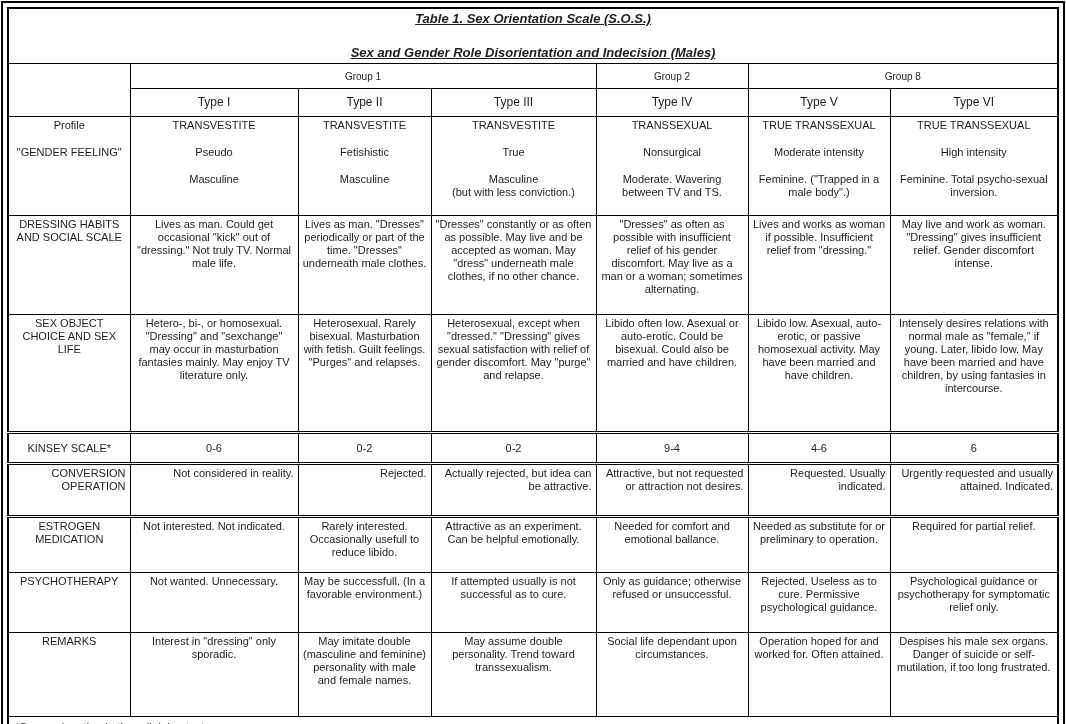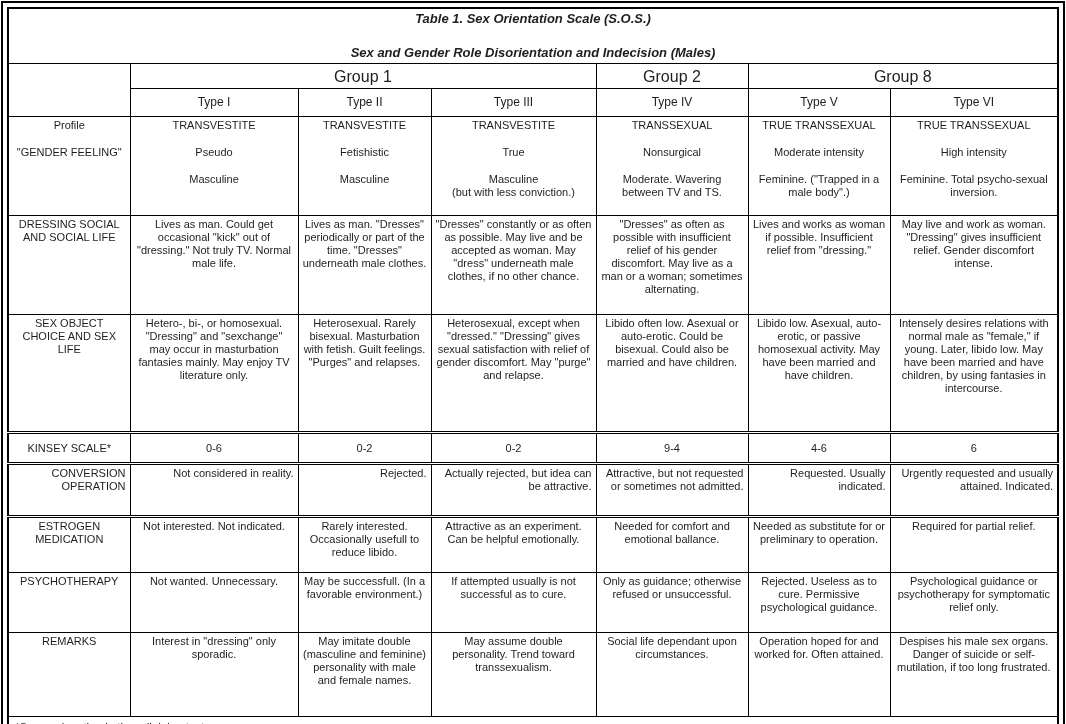--- a/index.html
+++ b/index.html
@@ -33,23 +33,24 @@
     overflow: hidden;
   }
   
   tr.title-row td {
     height: 40px;
     vertical-align: middle;
     font-size: 13px;
     line-height: 16px;
     font-weight: bold;
     font-style: italic;
-  }
-  
-  tr.group-row td { height: 20px; vertical-align: middle; font-size: 16px; }
+    text-decoration: underline;
+  }
+  
+  tr.group-row td { height: 20px; vertical-align: middle; font-size: 10px; }
   tr.type-row td  { height: 23px; vertical-align: middle; font-size: 12px; text-align: center; }
   
   tr.r-profile td      { height: 94px; }
   tr.r-dressing td     { height: 94px; }
   tr.r-sexobject td    { height: 112px; }
   tr.r-kinsey td       { height: 24px; vertical-align: middle; }
   tr.r-conversion td   { height: 46px; text-align: right; }
   tr.r-estrogen td     { height: 50px; }
   tr.r-psychotherapy td{ height: 55px; margin-left: 32px; }
   tr.r-remarks td      { height: 79px; }
@@ -143,21 +144,21 @@
         <div class="pline pgap">Feminine. ("Trapped in a male body".)</div>
       </td>
       <td class="c6">
         <div class="pline">TRUE TRANSSEXUAL</div>
         <div class="pline pgap">High intensity</div>
         <div class="pline pgap">Feminine. Total psycho-sexual inversion.</div>
       </td>
     </tr>
 
     <tr class="r-dressing">
-      <td class="rowlabel">DRESSING SOCIAL AND SOCIAL LIFE</td>
+      <td class="rowlabel">DRESSING HABITS AND SOCIAL SCALE</td>
       <td class="c1">Lives as man. Could get occasional "kick" out of "dressing." Not truly TV. Normal male life.</td>
       <td class="c2">Lives as man. "Dresses" periodically or part of the time. "Dresses" underneath male clothes.</td>
       <td class="c3">"Dresses" constantly or as often as possible. May live and be accepted as woman. May "dress" underneath male clothes, if no other chance.</td>
       <td class="c4">"Dresses" as often as possible with insufficient relief of his gender discomfort. May live as a man or a woman; sometimes alternating.</td>
       <td class="c5">Lives and works as woman if possible. Insufficient relief from "dressing."</td>
       <td class="c6">May live and work as woman. "Dressing" gives insufficient relief. Gender discomfort intense.</td>
     </tr>
 
     <tr class="r-sexobject">
       <td class="rowlabel">SEX OBJECT CHOICE AND SEX LIFE</td>
@@ -177,21 +178,21 @@
       <td class="c4">9-4</td>
       <td class="c5">4-6</td>
       <td class="c6">6</td>
     </tr>
 
     <tr class="r-conversion heavy">
       <td class="rowlabel">CONVERSION OPERATION</td>
       <td class="c1">Not considered in reality.</td>
       <td class="c2">Rejected.</td>
       <td class="c3">Actually rejected, but idea can be attractive.</td>
-      <td class="c4">Attractive, but not requested or sometimes not admitted.</td>
+      <td class="c4">Attractive, but not requested or attraction not desires.</td>
       <td class="c5">Requested. Usually indicated.</td>
       <td class="c6">Urgently requested and usually attained. Indicated.</td>
     </tr>
 
     <tr class="r-estrogen heavy">
       <td class="rowlabel">ESTROGEN MEDICATION</td>
       <td class="c1">Not interested. Not indicated.</td>
       <td class="c2">Rarely interested. Occasionally usefull to reduce libido.</td>
       <td class="c3">Attractive as an experiment. Can be helpful emotionally.</td>
       <td class="c4">Needed for comfort and emotional ballance.</td>

